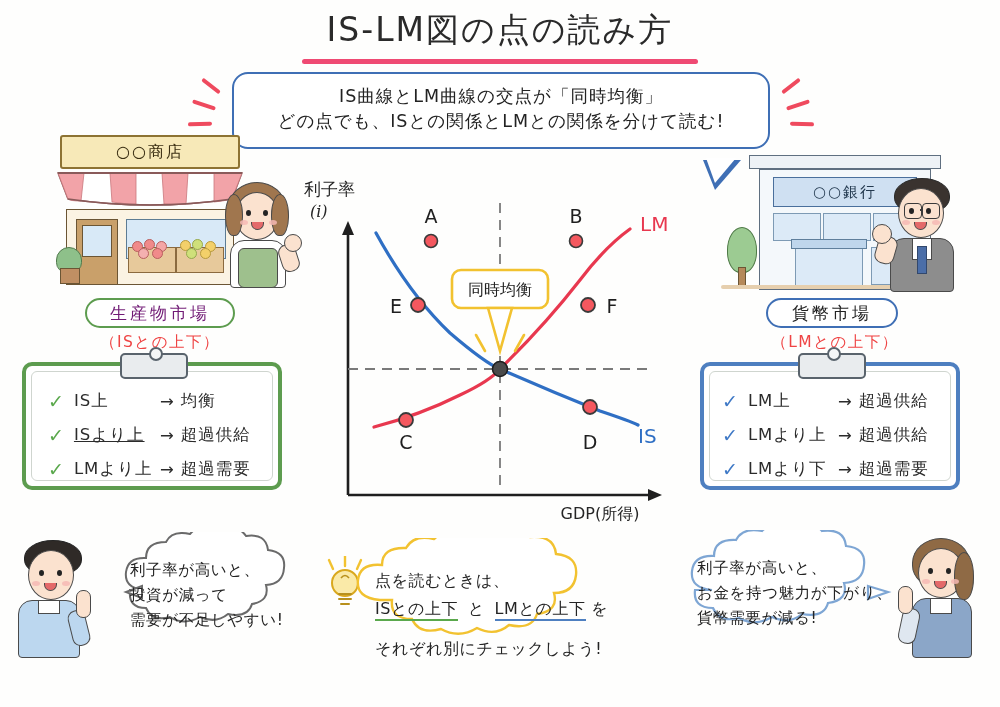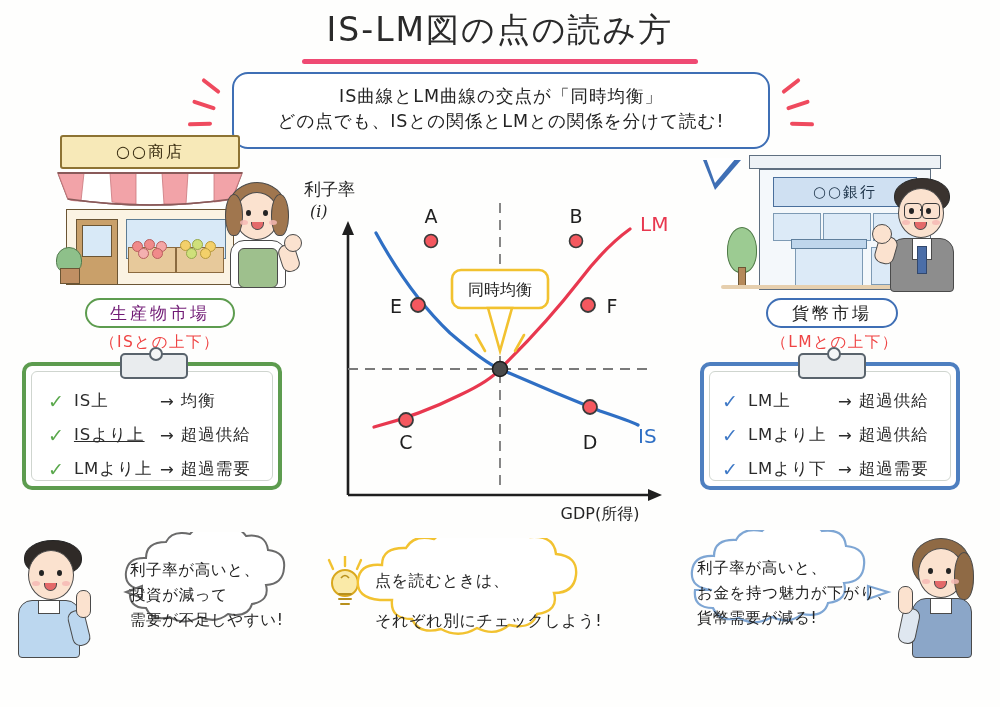--- a/index.html
+++ b/index.html
@@ -395,20 +395,26 @@
   </svg>
 
   <svg class="abs cloud" style="left:340px;top:538px;width:300px;height:124px;" viewBox="0 0 300 124">
     <path d="M40 62 q-24 -2 -22 -20 q2 -17 24 -15 q0 -18 24 -17 q8 -14 28 -9
              q14 -13 34 -5 q16 -10 34 -1 q14 -8 28 4 q24 -2 26 17 q22 2 20 21
              q-2 18 -22 18 q5 18 -17 21 q-5 16 -28 11 q-14 12 -32 3 q-18 11 -36 1
              q-22 6 -29 -10 q-22 0 -20 -19 Z" fill="#ffffff" stroke="#f2c230" stroke-width="2.4"></path>
   </svg>
   <div class="cloudtext abs" style="left:375px;top:568px;width:250px;font-size:16px;">
     <div>点を読むときは、</div>
+    <div style="margin-top:2px;">
+      <span class="ul-green">ISとの上下</span>
+      <span style="margin:0 4px;">と</span>
+      <span class="ul-blue">LMとの上下</span>
+      <span>を</span>
+    </div>
     <div style="margin-top:14px;">それぞれ別にチェックしよう!</div>
   </div>
 
   <svg class="abs cloud" style="left:678px;top:530px;width:222px;height:122px;" viewBox="0 0 222 122">
     <path d="M34 60 q-22 -2 -20 -19 q2 -16 22 -15 q0 -17 22 -16 q7 -13 26 -9
              q12 -12 30 -5 q18 -9 30 5 q22 -3 24 15 q20 2 18 19 q-1 17 -20 18
              q5 17 -16 20 q-4 15 -26 11 q-13 11 -30 3 q-17 10 -33 1 q-20 5 -26 -10
              q-20 0 -18 -18 Z" fill="#ffffff" stroke="#7ea6d4" stroke-width="2.2"></path>
     <path d="M190 56 L210 62 L190 69 Z" fill="#ffffff" stroke="#7ea6d4" stroke-width="2.2"></path>
   </svg>

